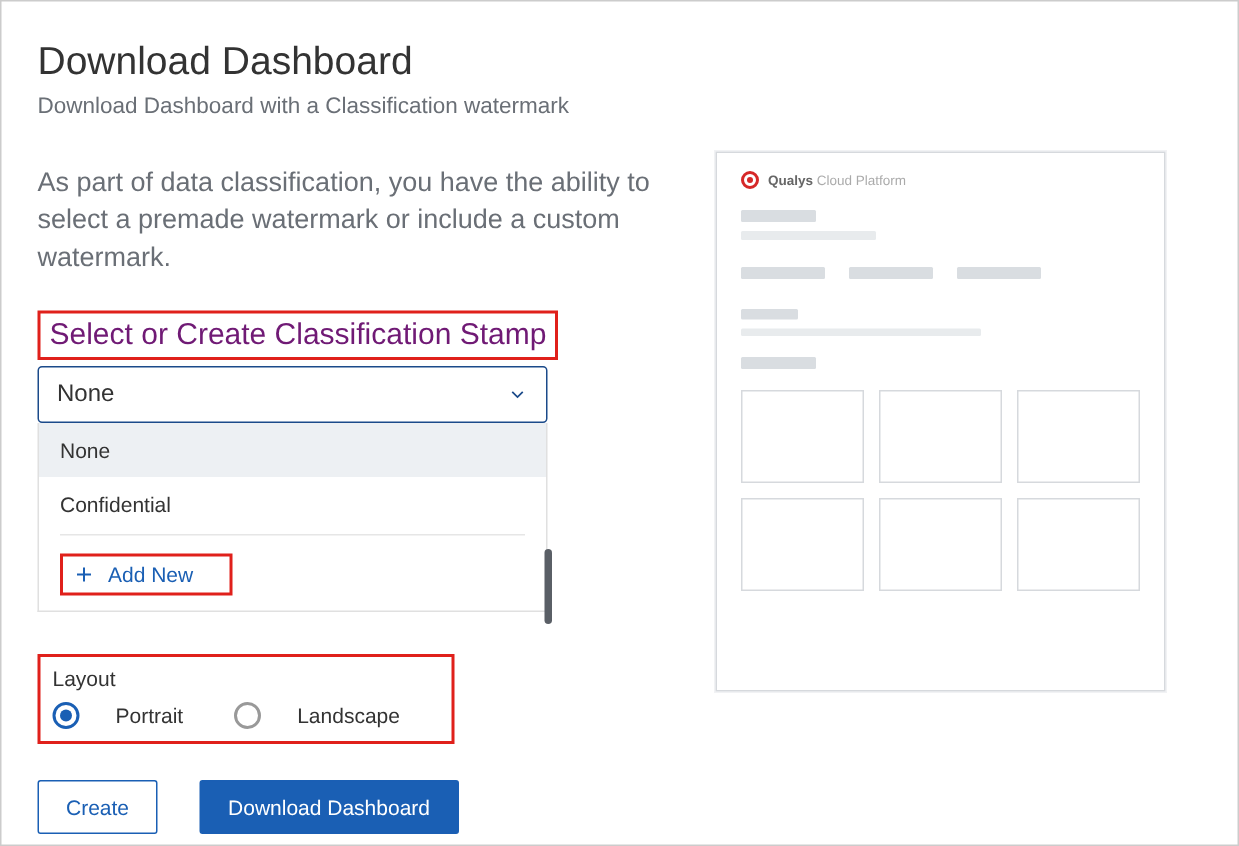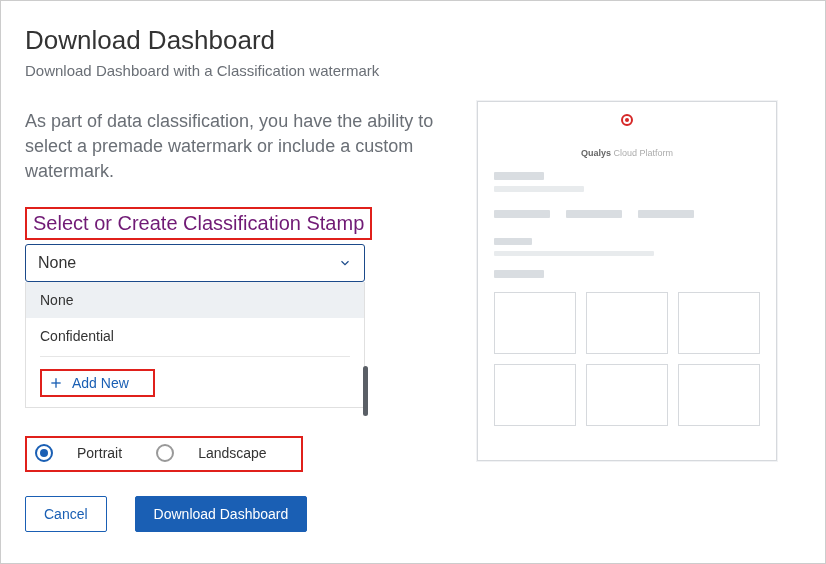--- a/index.html
+++ b/index.html
@@ -158,24 +158,23 @@
   
   .preview {
     width: 300px;
     height: 360px;
     border:1px solid #d6d9dd;
     background:#fff;
     padding: 12px 16px;
     box-shadow: 0 0 0 1px #f1f2f4;
   }
   .preview-brand {
-    display:flex; align-items:center; gap:22px;
+    display:flex; align-items:center; gap:6px;
     font-size:9px; color:#666;
     margin-bottom:14px;
-    flex-direction:column;
   }
   .brand-icon {
     width:12px; height:12px; border-radius:50%;
     border:2px solid #d62828; position:relative;
   }
   .brand-icon::after{
     content:""; position:absolute; left:2px; top:2px;
     width:4px;height:4px;border-radius:50%;background:#d62828;
   }
   .ph { background:#d9dde1; border-radius:1px; }
@@ -222,34 +221,35 @@
               <line x1="12" y1="5" x2="12" y2="19"></line>
               <line x1="5" y1="12" x2="19" y2="12"></line>
             </svg>
           <span>Add New</span>
         </span>
       </div>
       <div class="scroll-thumb"></div>
     </div>
 
     <div class="layout-hl">
+      <div class="layout-label">Layout</div>
       <div class="radio-row">
         <label class="radio">
           <span class="radio-circle checked"></span>
           <span>Portrait</span>
         </label>
         <label class="radio">
           <span class="radio-circle"></span>
           <span>Landscape</span>
         </label>
       </div>
     </div>
 
     <div class="button-row">
-      <div class="btn btn-secondary">Cancel</div>
+      <div class="btn btn-secondary">Create</div>
       <div class="btn btn-primary">Download Dashboard</div>
     </div>
   </div>
 
   <div class="right-col">
     <div class="preview">
       <div class="preview-brand">
         <span class="brand-icon"></span>
         <span><b>Qualys</b> <span style="opacity:.55">Cloud Platform</span></span>
       </div>

